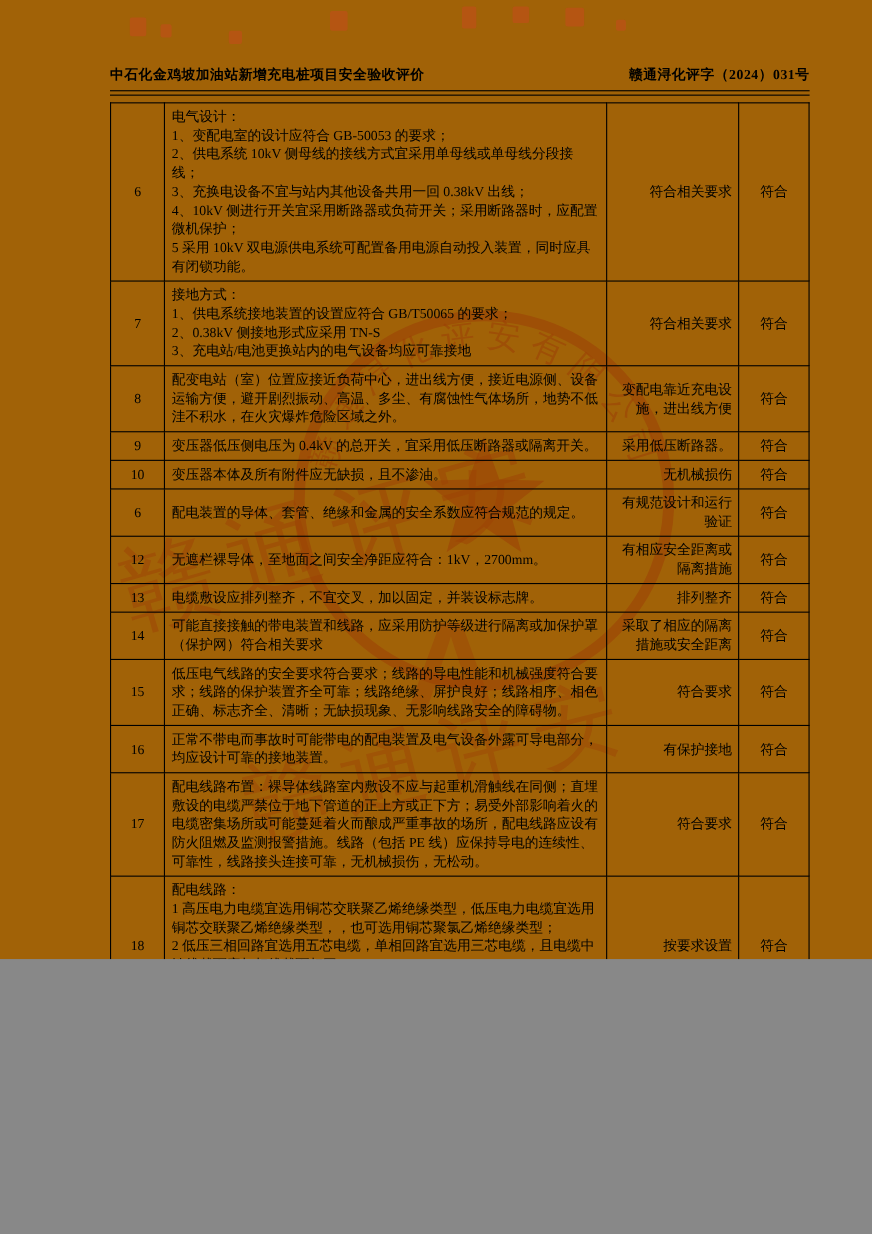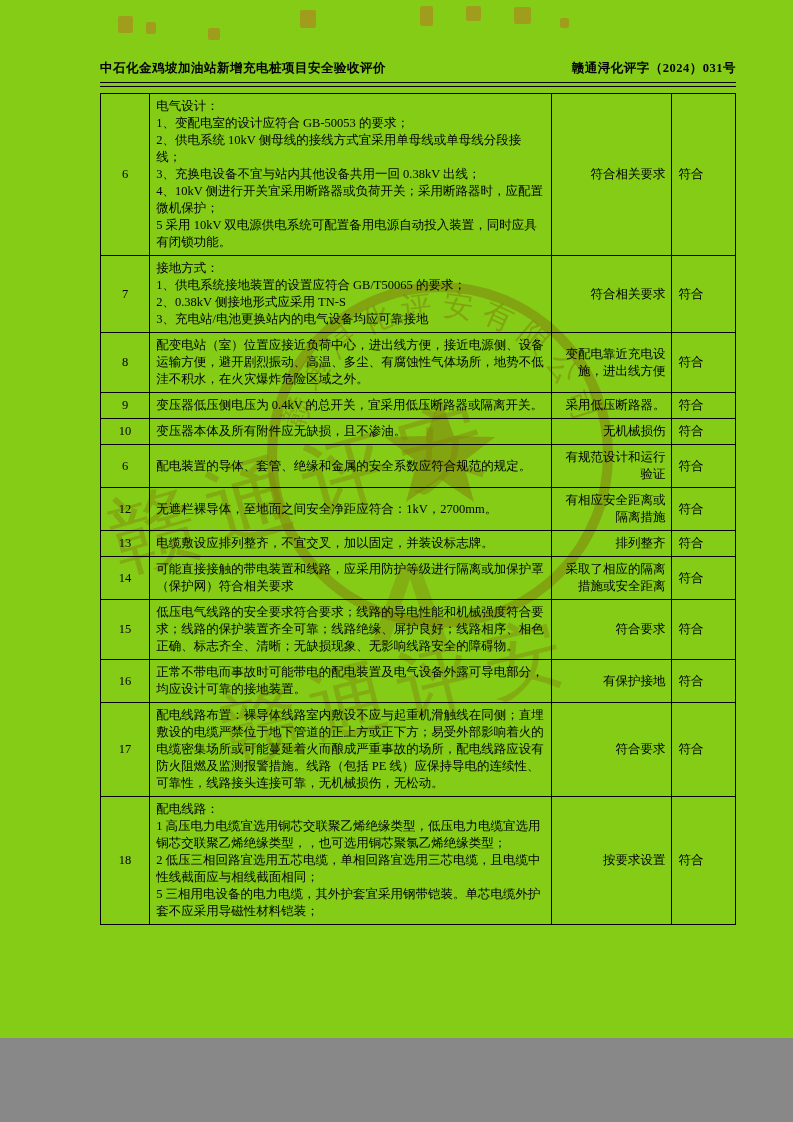--- a/index.html
+++ b/index.html
@@ -1,20 +1,20 @@
 <!DOCTYPE html>
 <html><head>
 <meta charset="utf-8">
 <style>
   html,body{margin:0;padding:0;background:#888;}
   .page{
     position:relative;
-    width:793px;height:1038px;
+    width:793px;height:872px;
     margin:0 auto;
-    background:#84cc16;
+    background:#a16207;
     overflow:hidden;
     font-family:"Liberation Serif","DejaVu Serif",serif;
     color:#000;
   }
   
   .header{
     position:absolute;left:100px;top:60px;width:636px;
     display:flex;justify-content:space-between;align-items:flex-end;
     font-size:12.5px;font-weight:700;letter-spacing:.5px;
   }
@@ -34,21 +34,21 @@
     vertical-align:middle;
     word-break:break-all;
   }
   .col-num{width:48px;}
   .col-content{width:392px;}
   .col-result{width:118px;}
   .col-compliance{width:62px;}
   .cell-num{text-align:center;}
   .cell-content{text-align:left;white-space:pre-line;}
   .cell-result{text-align:right;}
-  .cell-compliance{}
+  .cell-compliance{text-align:center;}
   
   .footer{
     position:absolute;left:84px;top:1040px;width:636px;
     text-align:right;font-size:12px;font-style:italic;
   }
   
   .watermark{
     position:absolute;left:80px;top:240px;width:660px;height:600px;
     pointer-events:none;
     mix-blend-mode:multiply;

